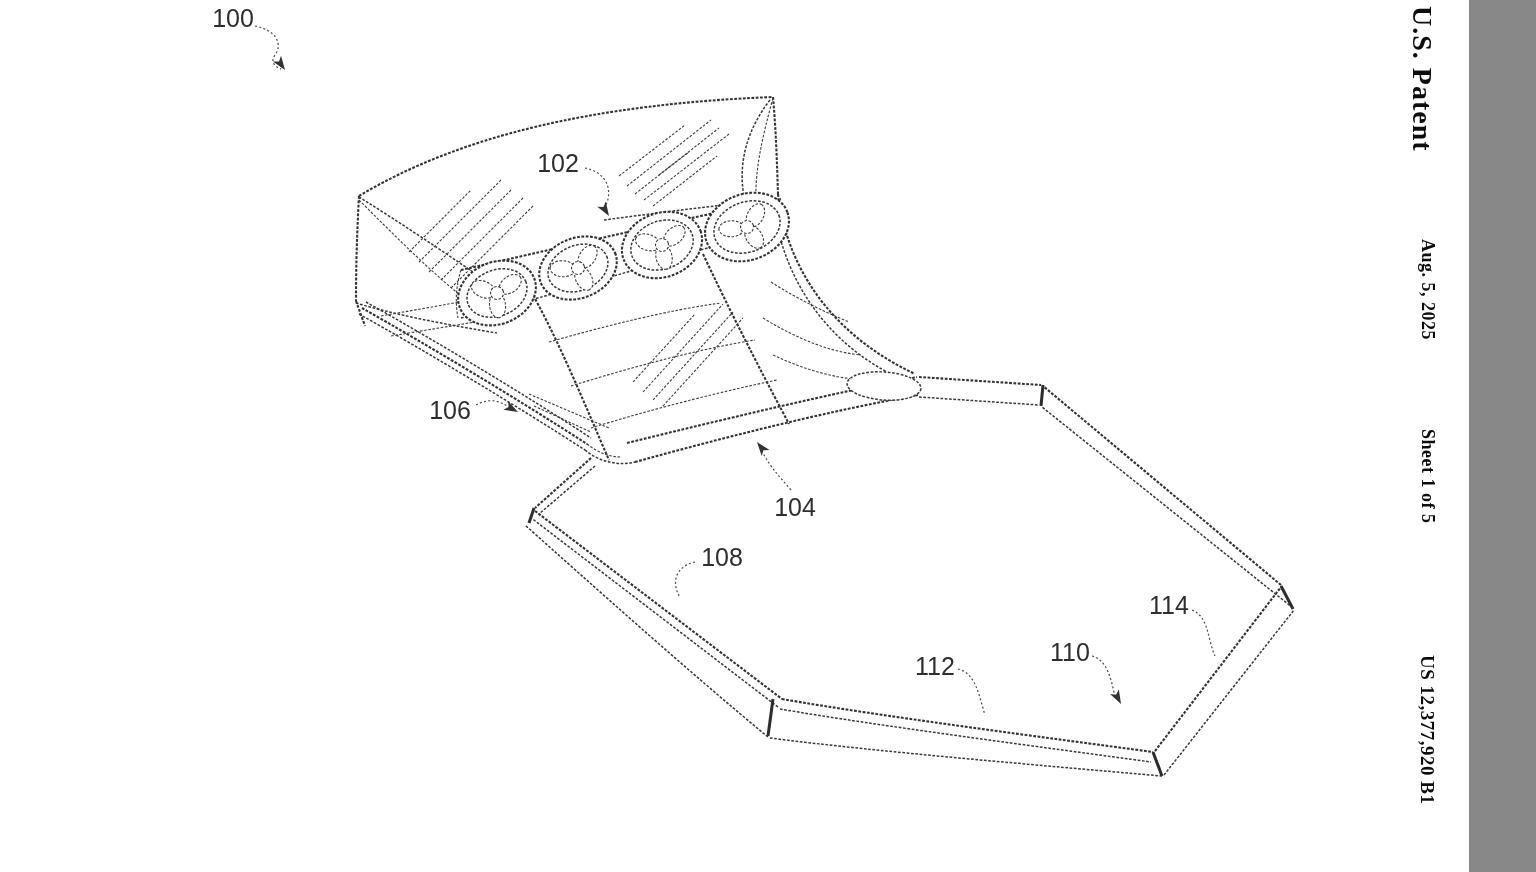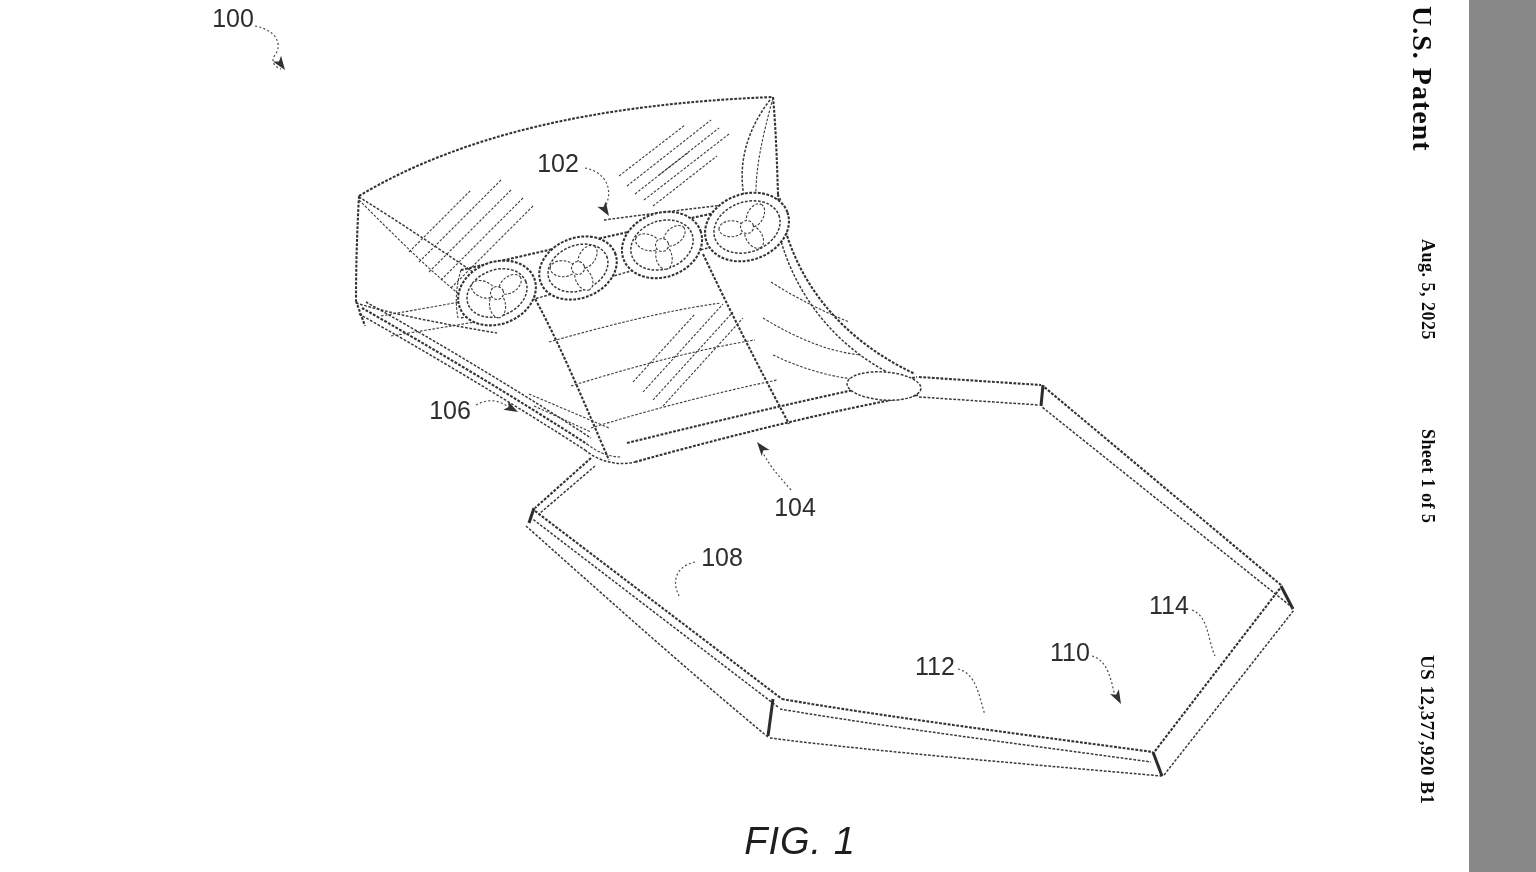--- a/index.html
+++ b/index.html
@@ -229,14 +229,13 @@
     </g>
   </svg>
 
   
   <div class="sidebar-item" id="patent-title">U.S. Patent</div>
   <div class="sidebar-item" id="patent-date">Aug. 5, 2025</div>
   <div class="sidebar-item" id="patent-sheet">Sheet 1 of 5</div>
   <div class="sidebar-item" id="patent-number">US 12,377,920 B1</div>
 
   
-  <div id="fig-caption">FIG. 1</div>
 </div>
 
 </body></html>

